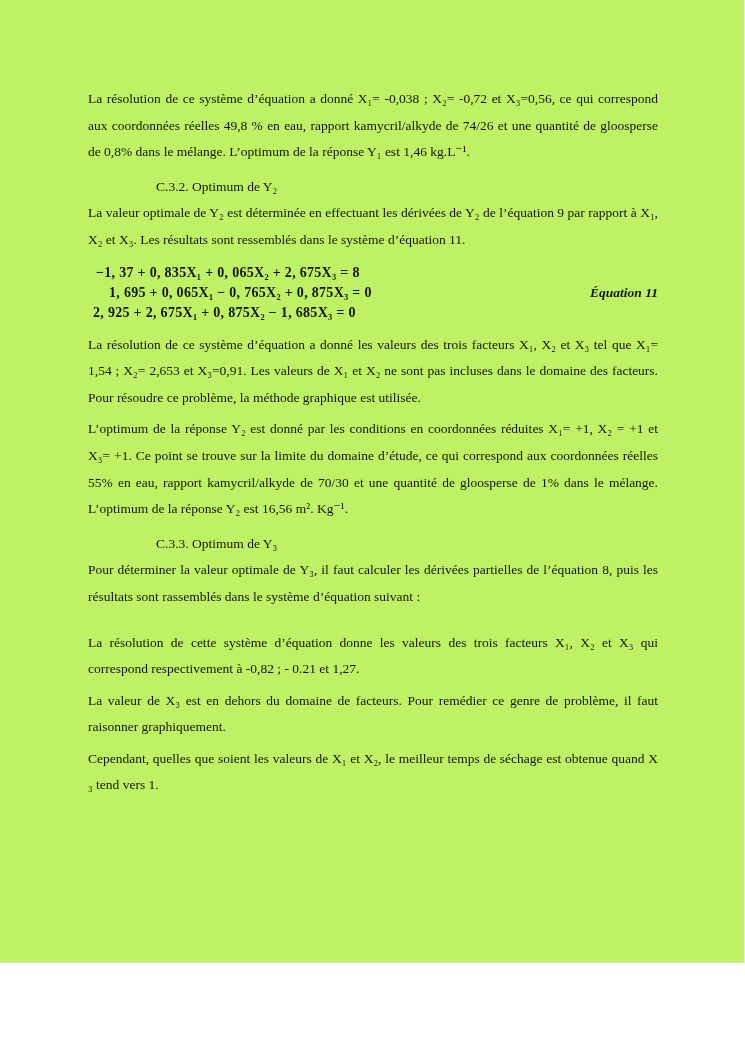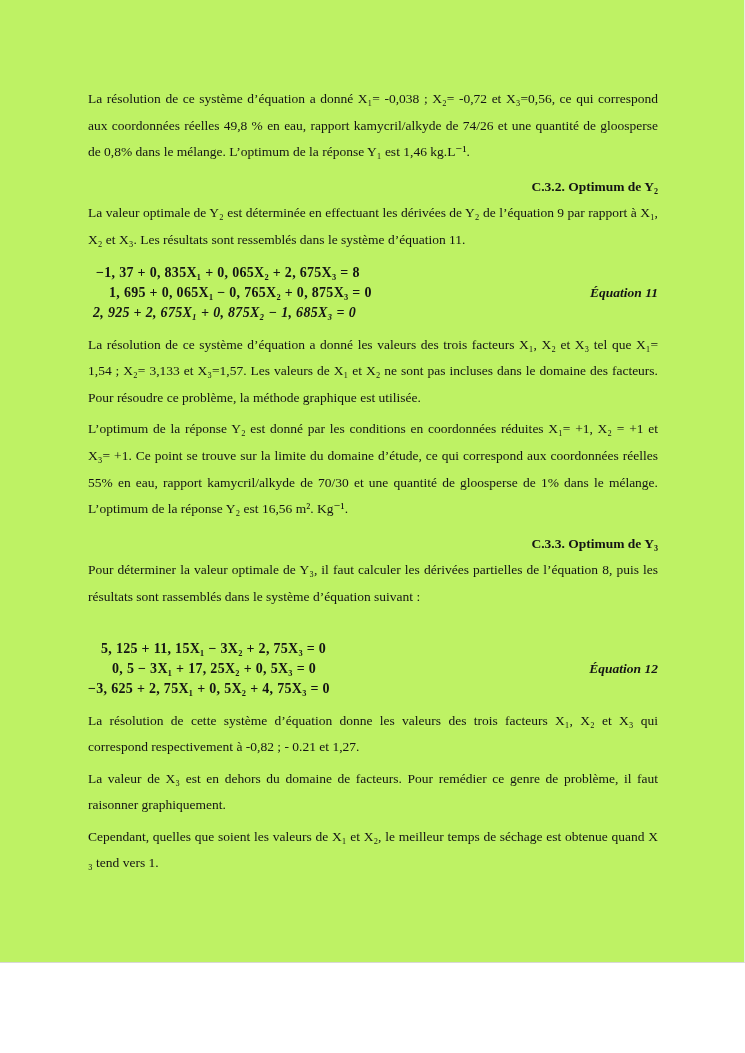--- a/index.html
+++ b/index.html
@@ -26,40 +26,39 @@
     width: 570px;
   }
   .para {
     font-size: 13.5px;
     line-height: 26.6px;
     text-align: justify;
     margin: 0 0 5px 0;
   }
   .heading {
     font-size: 13.5px;
-    font-weight: bold;
+    font-weight: normal;
     line-height: 26.6px;
     margin: 8px 0 0 68px;
-    text-align: right;
   }
   .equation-block {
     position: relative;
     margin: 9px 0 9px 0;
     min-height: 60px;
   }
   .eq-line {
     font-size: 14px;
     font-weight: bold;
     line-height: 20px;
     white-space: nowrap;
     letter-spacing: 0.3px;
   }
   .eq-c32 .eq-line:nth-child(1) { padding-left: 8px; }
   .eq-c32 .eq-line:nth-child(2) { padding-left: 5px; margin-left: 16px; }
-  .eq-c32 .eq-line:nth-child(3) { padding-left: 5px; font-style: italic; }
+  .eq-c32 .eq-line:nth-child(3) { padding-left: 5px; }
   .eq-c33 .eq-line:nth-child(1) { padding-left: 13px; }
   .eq-c33 .eq-line:nth-child(2) { padding-left: 24px; }
   .eq-c33 .eq-line:nth-child(3) { padding-left: 0px; }
   .eq-label {
     position: absolute;
     right: 0;
     top: 50%;
     transform: translateY(-50%);
     font-size: 13.5px;
     font-weight: bold;
@@ -88,36 +87,30 @@
 
     <p class="para">La valeur optimale de Y₂ est déterminée en effectuant les dérivées de Y₂ de l’équation 9 par rapport à X₁, X₂ et X₃. Les résultats sont ressemblés dans le système d’équation 11.</p>
 
     <div class="equation-block eq-c32">
       <div class="eq-line">−1, 37 + 0, 835X₁ + 0, 065X₂ + 2, 675X₃ = 8</div>
       <div class="eq-line">1, 695 + 0, 065X₁ − 0, 765X₂ + 0, 875X₃ = 0</div>
       <div class="eq-line">2, 925 + 2, 675X₁ + 0, 875X₂ − 1, 685X₃ = 0</div>
       <div class="eq-label">Équation 11</div>
     </div>
 
-    <p class="para">La résolution de ce système d’équation a donné les valeurs des trois facteurs X₁, X₂ et X₃ tel que X₁= 1,54 ; X₂= 3,133 et X₃=1,57. Les valeurs de X₁ et X₂ ne sont pas incluses dans le domaine des facteurs. Pour résoudre ce problème, la méthode graphique est utilisée.</p>
+    <p class="para">La résolution de ce système d’équation a donné les valeurs des trois facteurs X₁, X₂ et X₃ tel que X₁= 1,54 ; X₂= 2,653 et X₃=0,91. Les valeurs de X₁ et X₂ ne sont pas incluses dans le domaine des facteurs. Pour résoudre ce problème, la méthode graphique est utilisée.</p>
 
     <p class="para">L’optimum de la réponse Y₂ est donné par les conditions en coordonnées réduites X₁= +1, X₂ = +1 et X₃= +1. Ce point se trouve sur la limite du domaine d’étude, ce qui correspond aux coordonnées réelles 55% en eau, rapport kamycril/alkyde de 70/30 et une quantité de gloosperse de 1% dans le mélange. L’optimum de la réponse Y₂ est 16,56 m². Kg⁻¹.</p>
 
     <h3 class="heading">C.3.3. Optimum de Y₃</h3>
 
     <p class="para">Pour déterminer la valeur optimale de Y₃, il faut calculer les dérivées partielles de l’équation 8, puis les résultats sont rassemblés dans le système d’équation suivant :</p>
 
     <div class="eq12-spacer"></div>
 
-    <div class="equation-block eq-c33">
-      <div class="eq-line">5, 125 + 11, 15X₁ − 3X₂ + 2, 75X₃ = 0</div>
-      <div class="eq-line">0, 5 − 3X₁ + 17, 25X₂ + 0, 5X₃ = 0</div>
-      <div class="eq-line">−3, 625 + 2, 75X₁ + 0, 5X₂ + 4, 75X₃ = 0</div>
-      <div class="eq-label">Équation 12</div>
-    </div>
 
     <p class="para">La résolution de cette système d’équation donne les valeurs des trois facteurs X₁, X₂ et X₃ qui correspond respectivement à -0,82 ; - 0.21 et 1,27.</p>
 
     <p class="para">La valeur de X₃ est en dehors du domaine de facteurs. Pour remédier ce genre de problème, il faut raisonner graphiquement.</p>
 
     <p class="para">Cependant, quelles que soient les valeurs de X₁ et X₂, le meilleur temps de séchage est obtenue quand X ₃ tend vers 1.</p>
 
 
   </div>
 

